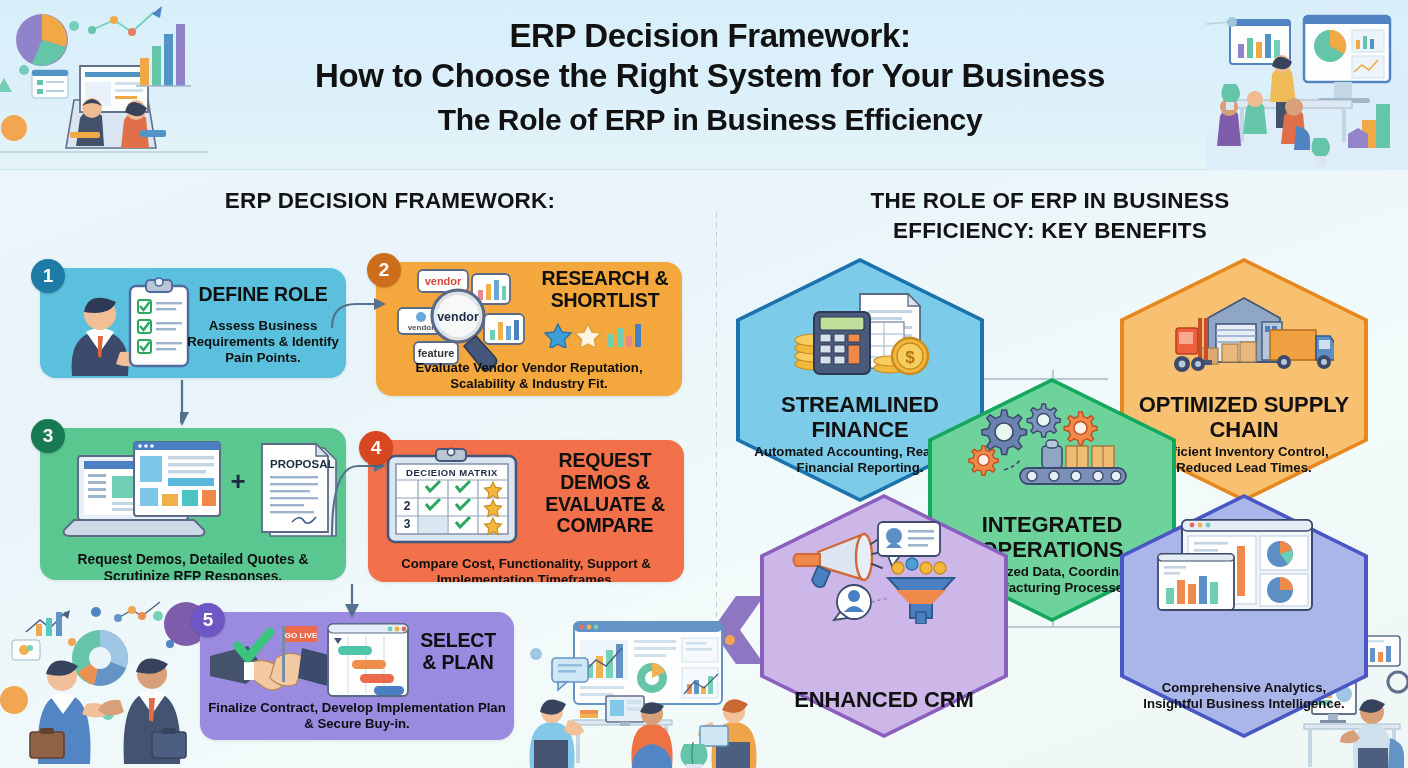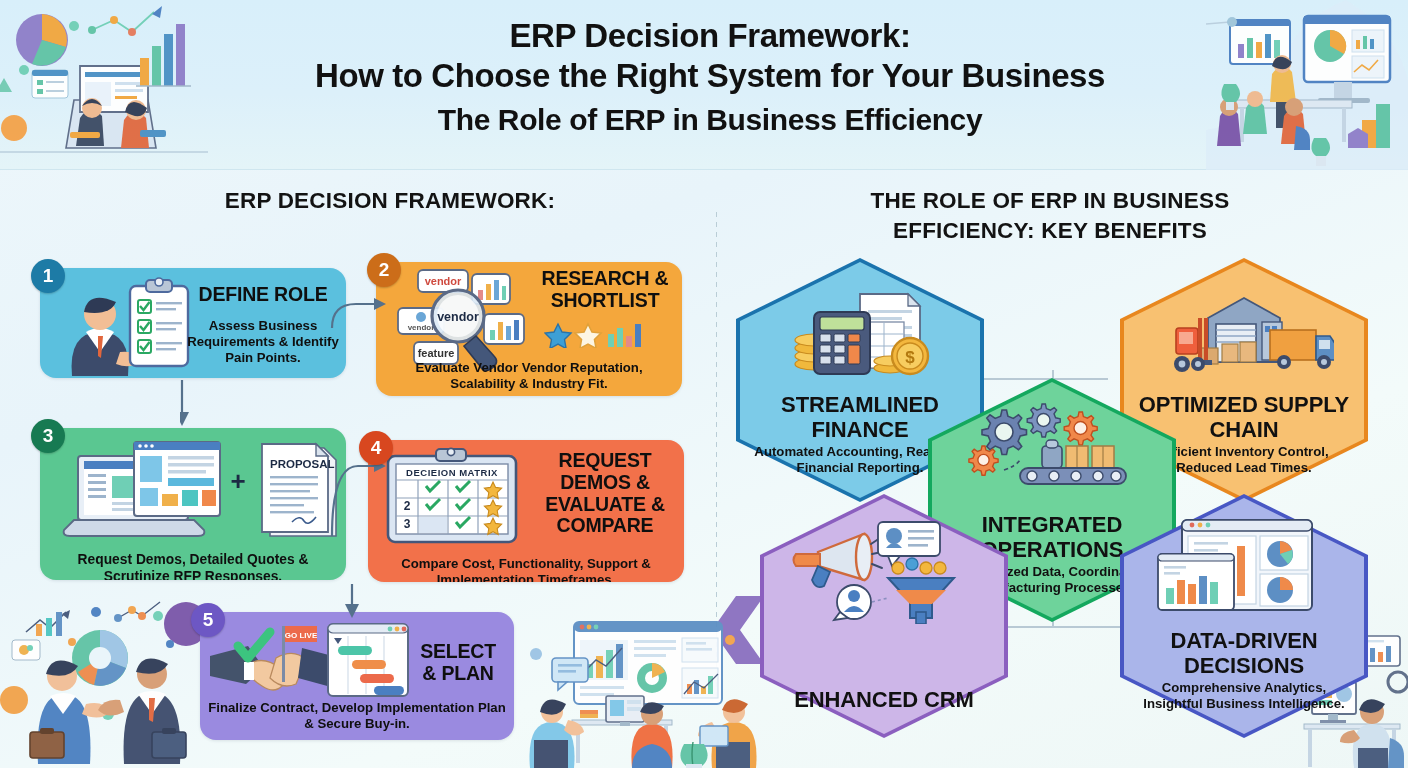--- a/index.html
+++ b/index.html
@@ -414,21 +414,21 @@
           <line x1="138" y1="18" x2="138" y2="76"></line>
             <line x1="156" y1="18" x2="156" y2="76"></line>
             <line x1="174" y1="18" x2="174" y2="76"></line>
         </g>
         <path d="M124 20 l8 0 l-4 6z" fill="#44577a"></path>
         <rect x="128" y="28" width="34" height="9" rx="4.5" fill="#4cc5a8"></rect>
         <rect x="142" y="42" width="34" height="9" rx="4.5" fill="#ef8e4a"></rect>
         <rect x="150" y="56" width="34" height="9" rx="4.5" fill="#ec6a4b"></rect>
         <rect x="164" y="68" width="30" height="9" rx="4.5" fill="#4a7fc1"></rect>
       </svg>
-      <div class="step-text" style="left:212px;top:29px;width:92px">
+      <div class="step-text" style="left:212px;top:18px;width:92px">
         <div class="step-title">SELECT &amp; PLAN</div>
       </div>
       <div class="step-text" style="left:8px;top:76px;width:298px">
         <div class="step-desc">Finalize Contract, Develop Implementation Plan &amp; Secure Buy-in.</div>
       </div>
     </div>
     <div class="badge" style="background:#6d57c4">
       <span>5</span>
     </div>
   </div>
@@ -638,21 +638,20 @@
       <rect x="4" y="38" width="76" height="7" rx="4" fill="#e4ecf5" stroke="#3c4b6b" stroke-width="1.2"></rect>
       <rect x="10" y="50" width="22" height="2.6" fill="#c3d4e3"></rect>
         <rect x="10" y="56" width="16" height="2.6" fill="#c3d4e3"></rect>
       <rect x="12" y="72" width="8" height="16" fill="#6fcfb5"></rect>
         <rect x="23" y="64" width="8" height="24" fill="#ef8a4a"></rect>
       <rect x="34" y="68" width="8" height="20" fill="#ef8a4a"></rect>
         <rect x="45" y="60" width="8" height="28" fill="#5d8fc4"></rect>
       <rect x="56" y="66" width="8" height="22" fill="#6fcfb5"></rect>
     </svg>
     <div class="hex-text">
-      <div class="hex-title">DATA-DRIVEN DECISIONS</div>
       <div class="hex-desc">Comprehensive Analytics, Insightful Business Intelligence.</div>
     </div>
   </div>
 
   <svg class="corner-art" style="left:0;top:596px" width="200" height="172" viewBox="0 0 200 172">
     <circle cx="14" cy="104" r="14" fill="#f2a24a"></circle>
     <circle cx="186" cy="28" r="22" fill="#7a55a8"></circle>
     <circle cx="96" cy="16" r="5" fill="#4a7fc1"></circle>
       <circle cx="158" cy="20" r="5" fill="#6fcfb5"></circle>
     <circle cx="170" cy="48" r="4" fill="#4a7fc1"></circle>

